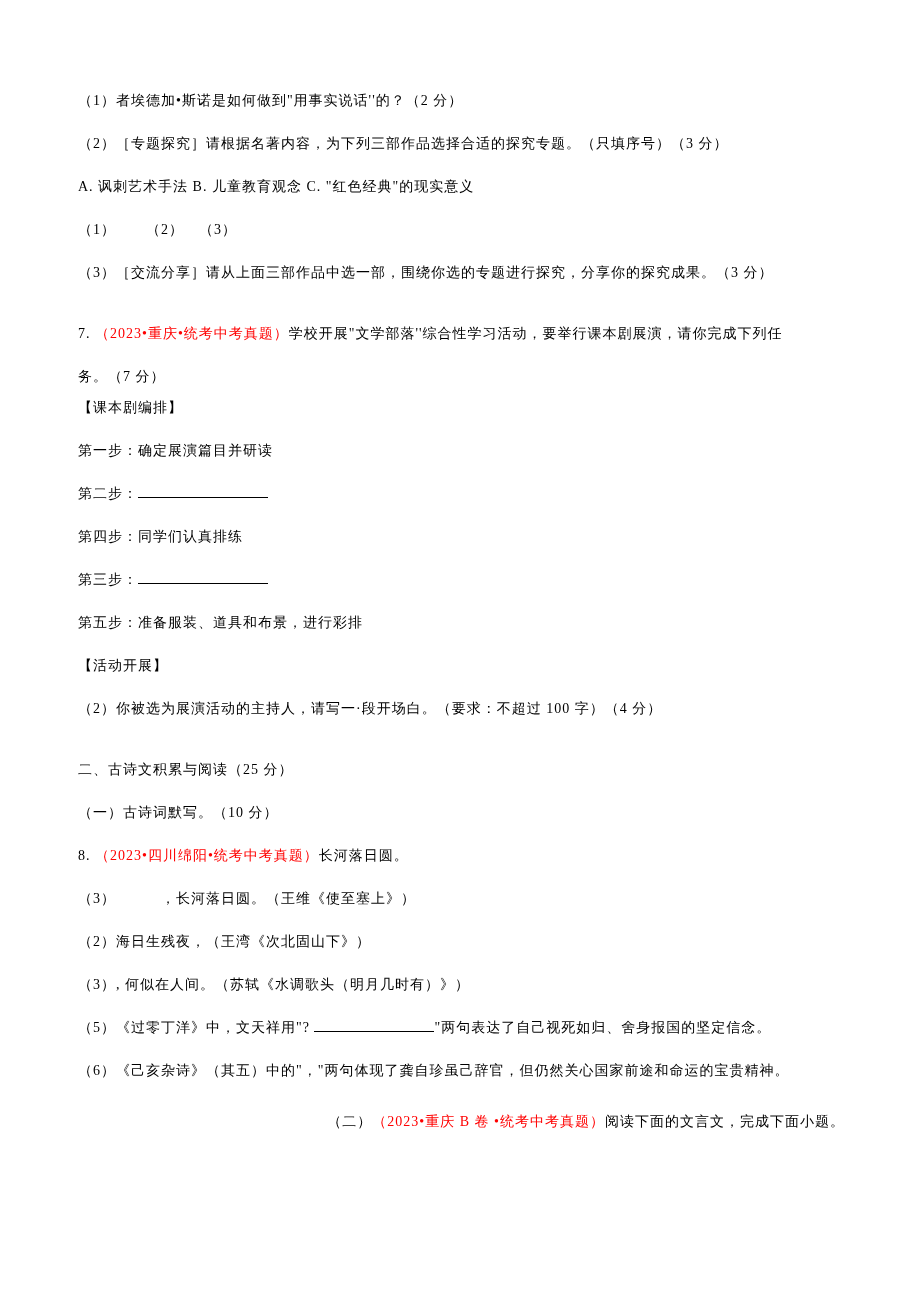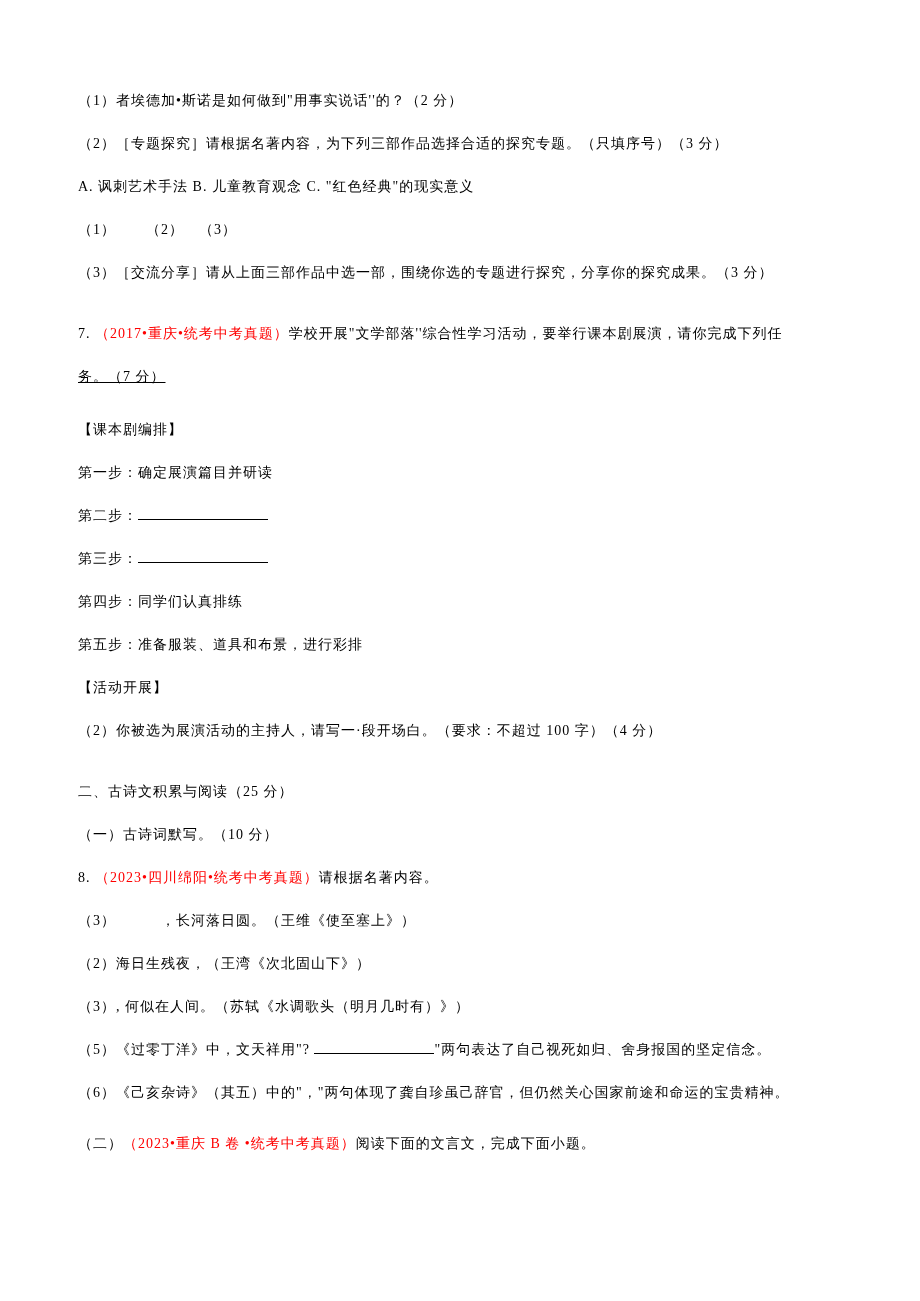--- a/index.html
+++ b/index.html
@@ -15,23 +15,22 @@
       width: 920px;
       min-height: 1301px;
       padding: 90px 75px 60px 78px;
       box-sizing: border-box;
     }
     .line {
       margin-bottom: 22px;
       letter-spacing: 1px;
     }
     .line-tight {
-      margin-bottom: 32px;
+      margin-bottom: 10px;
       letter-spacing: 1px;
-      text-decoration: underline;
     }
     .red {
       color: #ff0000;
     }
     .blank {
       display: inline-block;
       border-bottom: 1px solid #000;
       min-width: 130px;
       height: 14px;
       vertical-align: baseline;
@@ -41,20 +40,21 @@
       border-bottom: 1px solid #000;
       min-width: 120px;
       height: 14px;
       vertical-align: baseline;
     }
     .gap-top {
       margin-top: 40px;
     }
     .gap-top-small {
       margin-top: 30px;
+      text-align: right;
     }
     .inline-gap {
       display: inline-block;
       width: 40px;
     }
     .inline-gap-wide {
       display: inline-block;
       width: 50px;
     }
   </style>
@@ -68,51 +68,51 @@
   <div class="line">（2）［专题探究］请根据名著内容，为下列三部作品选择合适的探究专题。（只填序号）（3 分）</div>
 
 
   <div class="line">A. 讽刺艺术手法 B. 儿童教育观念 C. "红色经典"的现实意义</div>
 
   <div class="line">（1）　　（2）　（3）</div>
 
   <div class="line">（3）［交流分享］请从上面三部作品中选一部，围绕你选的专题进行探究，分享你的探究成果。（3 分）</div>
 
   <div class="line gap-top">
-    <span>7. </span><span class="red">（2017•重庆•统考中考真题）</span><span>学校开展"文学部落''综合性学习活动，要举行课本剧展演，请你完成下列任</span>
+    <span>7. </span><span class="red">（2023•重庆•统考中考真题）</span><span>学校开展"文学部落''综合性学习活动，要举行课本剧展演，请你完成下列任</span>
   </div>
   <div class="line-tight">务。（7 分）</div>
 
   <div class="line">【课本剧编排】</div>
 
 
   <div class="line">第一步：确定展演篇目并研读</div>
 
   <div class="line">
     <span>第二步：</span><span class="blank"></span>
   </div>
 
+  <div class="line">第四步：同学们认真排练</div>
+
   <div class="line">
     <span>第三步：</span><span class="blank"></span>
   </div>
-
-  <div class="line">第四步：同学们认真排练</div>
 
   <div class="line">第五步：准备服装、道具和布景，进行彩排</div>
 
   <div class="line">【活动开展】</div>
 
   <div class="line">（2）你被选为展演活动的主持人，请写一·段开场白。（要求：不超过 100 字）（4 分）</div>
 
   <div class="line gap-top">二、古诗文积累与阅读（25 分）</div>
 
   <div class="line">（一）古诗词默写。（10 分）</div>
 
   <div class="line">
-    <span>8. </span><span class="red">（2023•四川绵阳•统考中考真题）</span><span>请根据名著内容。</span>
+    <span>8. </span><span class="red">（2023•四川绵阳•统考中考真题）</span><span>长河落日圆。</span>
   </div>
 
   <div class="line">（3）　　　，长河落日圆。（王维《使至塞上》）</div>
   <div class="line">（2）海日生残夜，（王湾《次北固山下》）</div>
   <div class="line">（3）, 何似在人间。（苏轼《水调歌头（明月几时有）》）</div>
 
   <div class="line">
     <span>（5）《过零丁洋》中，文天祥用"? </span><span class="blank-short"></span><span>"两句表达了自己视死如归、舍身报国的坚定信念。</span>
   </div>
 

